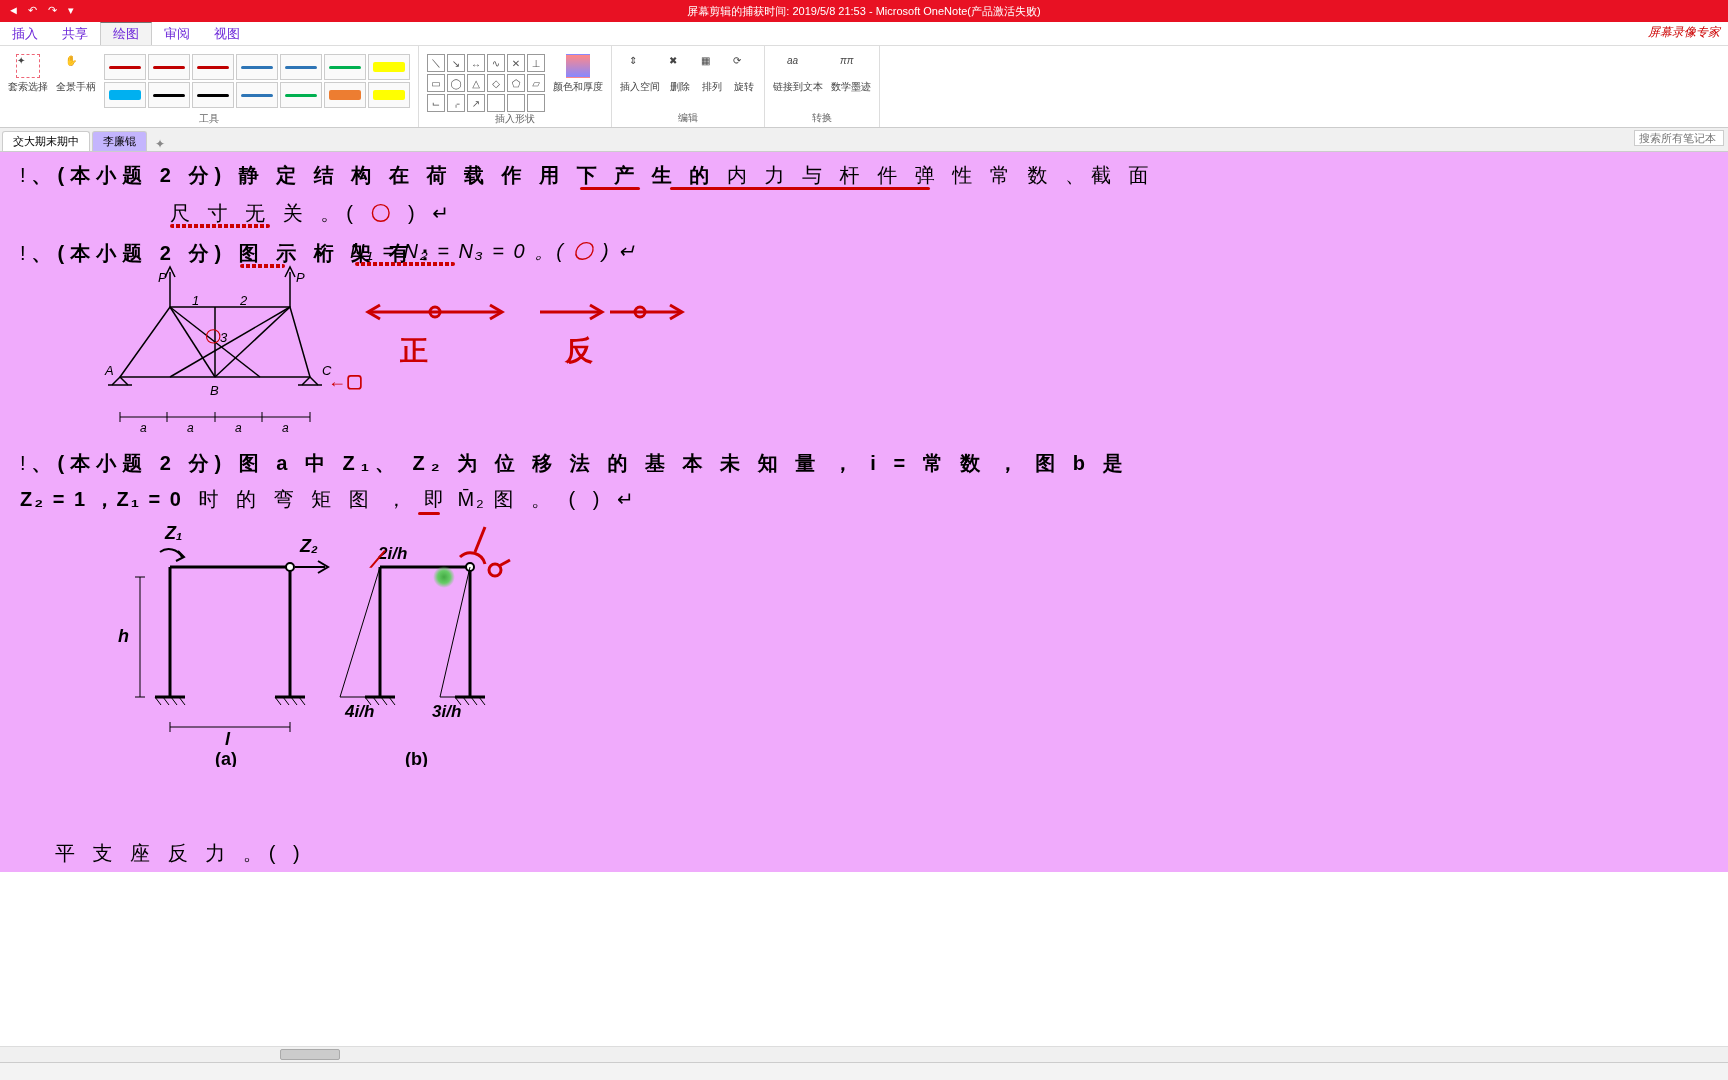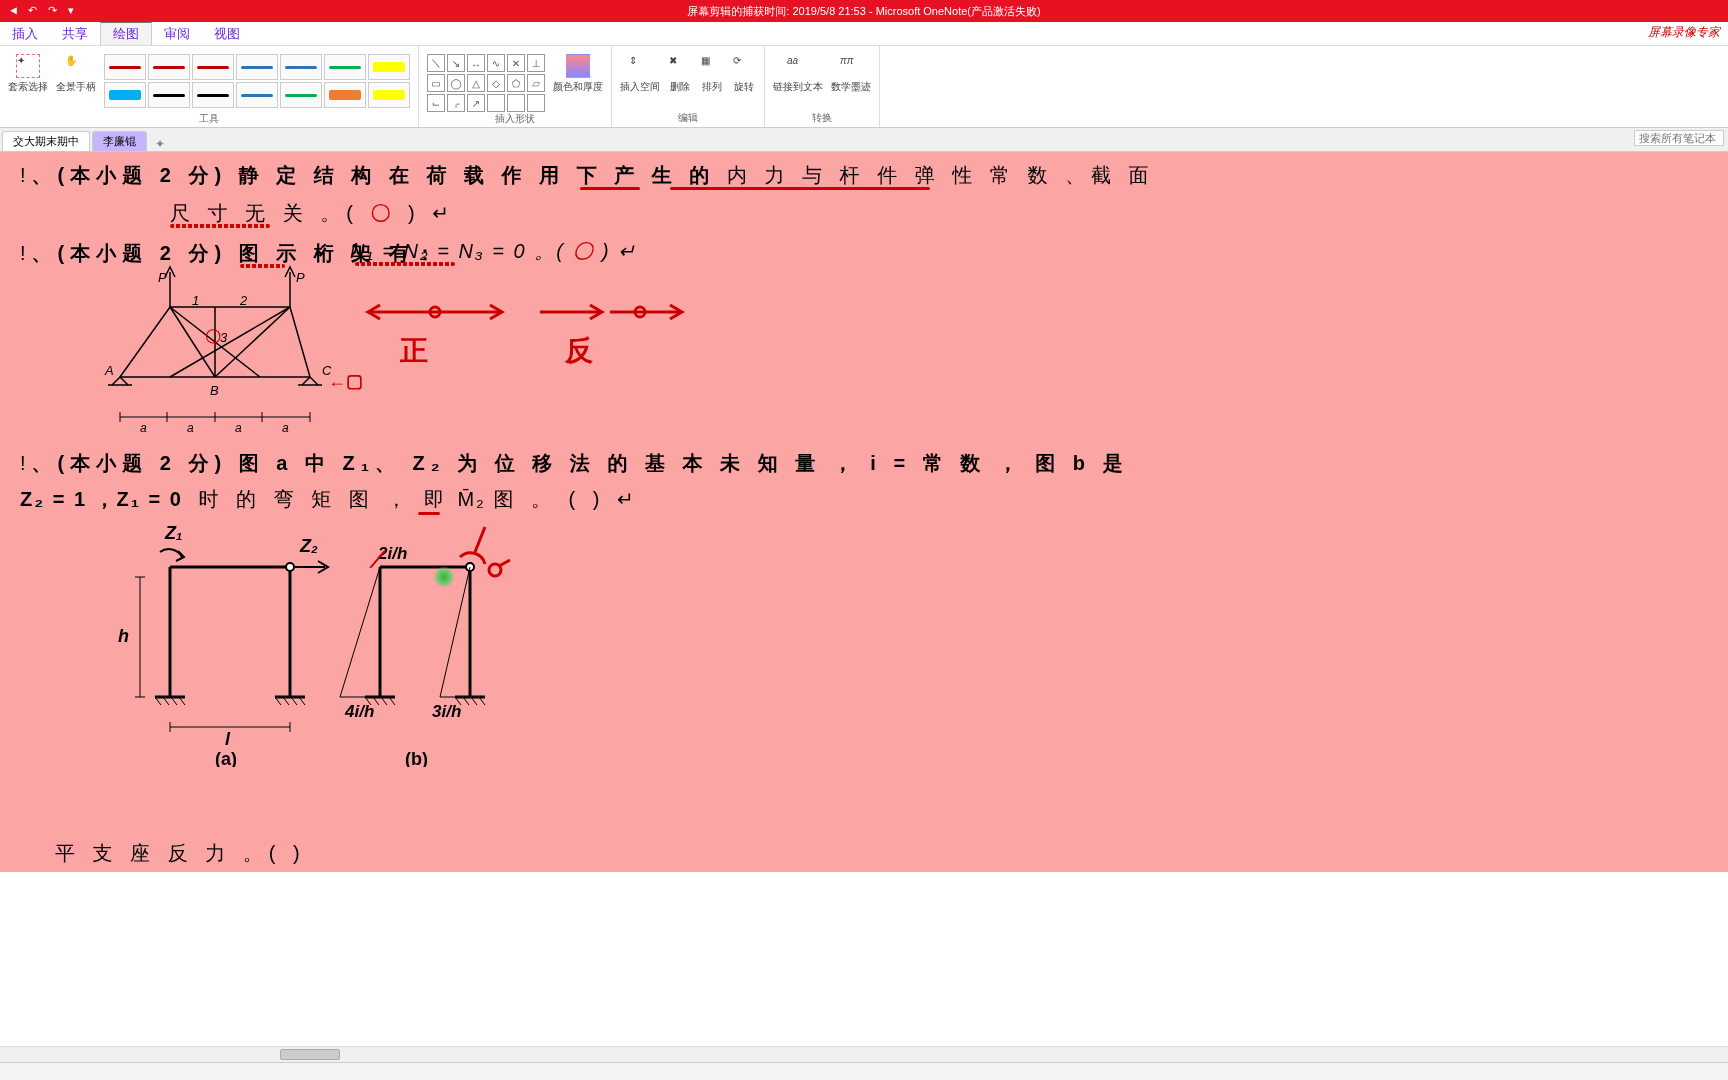--- a/index.html
+++ b/index.html
@@ -29,21 +29,21 @@
 .shape-cell { border: 1px solid #999; font-size: 10px; display:flex; align-items:center; justify-content:center; color:#555; cursor:pointer;}
 
 .watermark { position: absolute; right: 8px; top: 24px; font-size: 12px; color: #c00; font-style: italic; z-index: 50;}
 
 .tabstrip { background: #f0f0f0; height: 24px; border-bottom: 1px solid #ccc; display: flex; align-items: flex-end; padding-left: 2px; position: relative;}
 .page-tab { background: #fff; border: 1px solid #ccc; border-bottom: none; padding: 2px 10px; font-size: 11px; margin-right: 2px; cursor: pointer; border-radius: 3px 3px 0 0;}
 .page-tab.active { background: #c4b5fd; }
 .add-tab { font-size: 12px; color: #888; padding: 0 6px; cursor: pointer;}
 .search-box { position: absolute; right: 4px; top: 2px; font-size: 11px; color: #888; border: 1px solid #ccc; background: #fff; padding: 1px 4px; width: 90px;}
 
-.canvas { position: relative; background: #fca5a5; height: 720px; overflow: hidden; font-family: "SimSun", serif; padding-left: 24px; }
+.canvas { position: relative; background: #f0abfc; height: 720px; overflow: hidden; font-family: "SimSun", serif; padding-left: 24px; }
 .canvas .line { position: absolute; font-size: 20px; letter-spacing: 6px; color: #000; }
 .canvas .line.tight { letter-spacing: 2px; }
 .canvas .bold { font-weight: bold; }
 .red-mark { position: absolute; color: #c00; font-weight: bold; }
 .red-underline { position: absolute; height: 3px; background: #c00; border-radius: 2px; }
 .red-squiggle { position: absolute; height: 4px; background: repeating-linear-gradient(90deg,#c00 0 4px, transparent 4px 6px); border-radius: 2px;}
 
 .diagram { position: absolute; }
 
 .footer { position: absolute; bottom: 0; left: 0; right: 0; height: 18px; background: #f3f3f3; border-top: 1px solid #ccc; }

